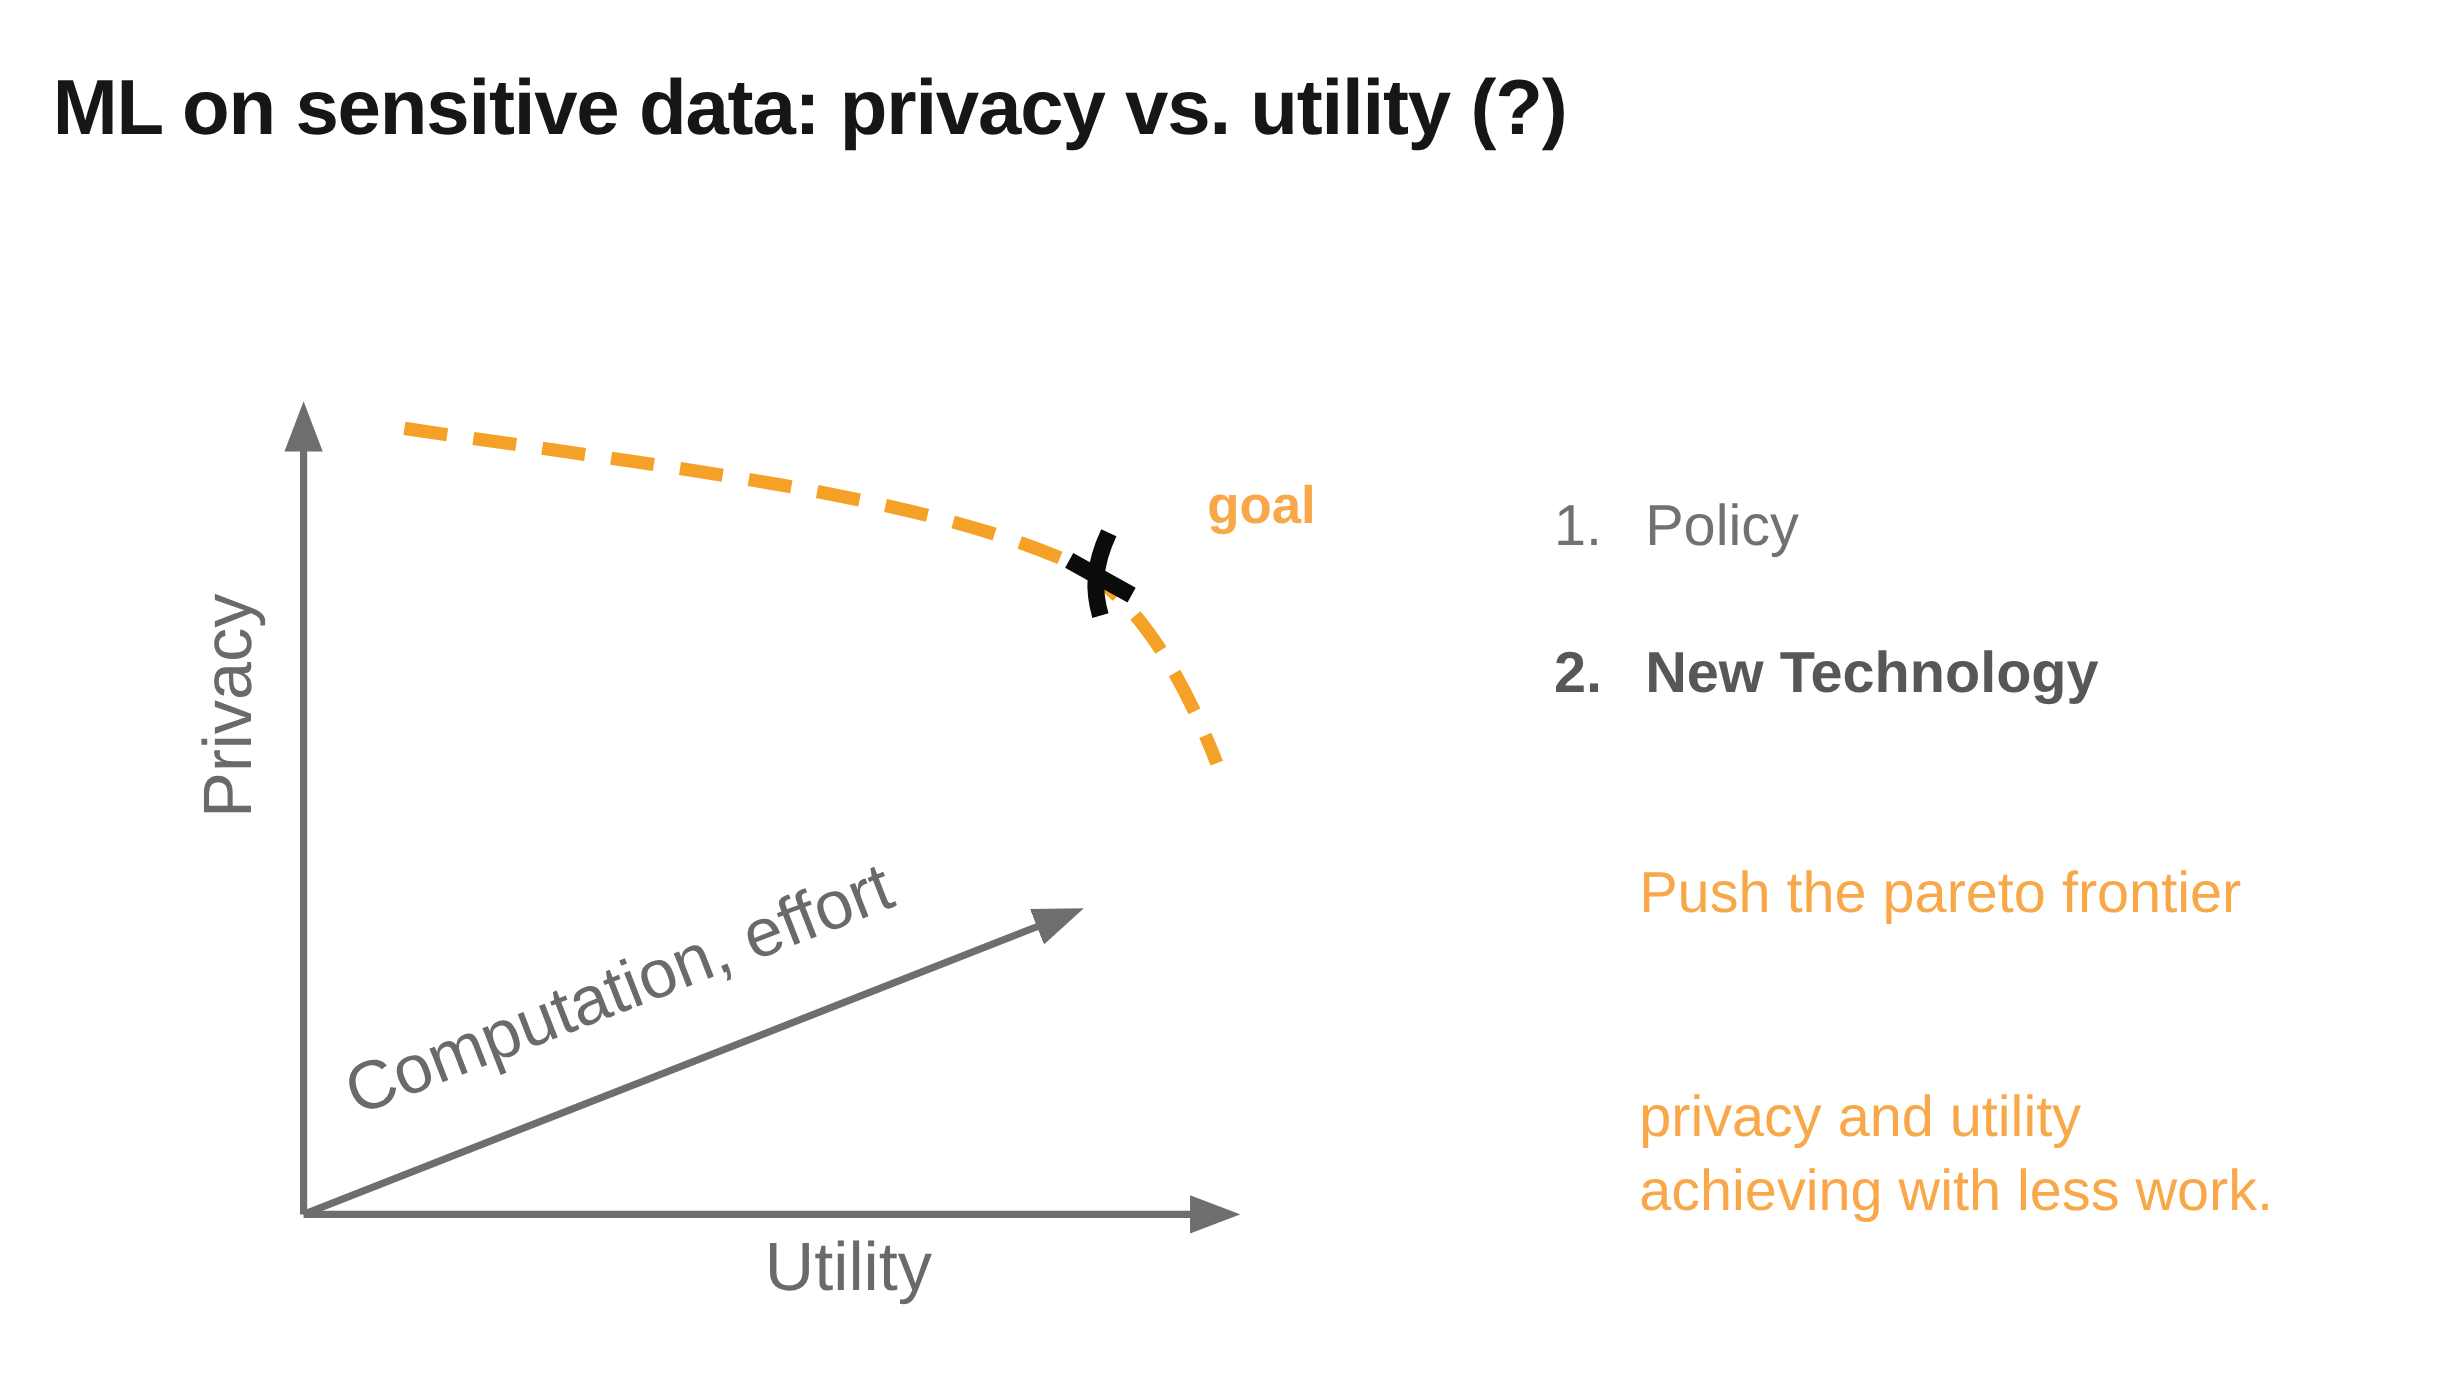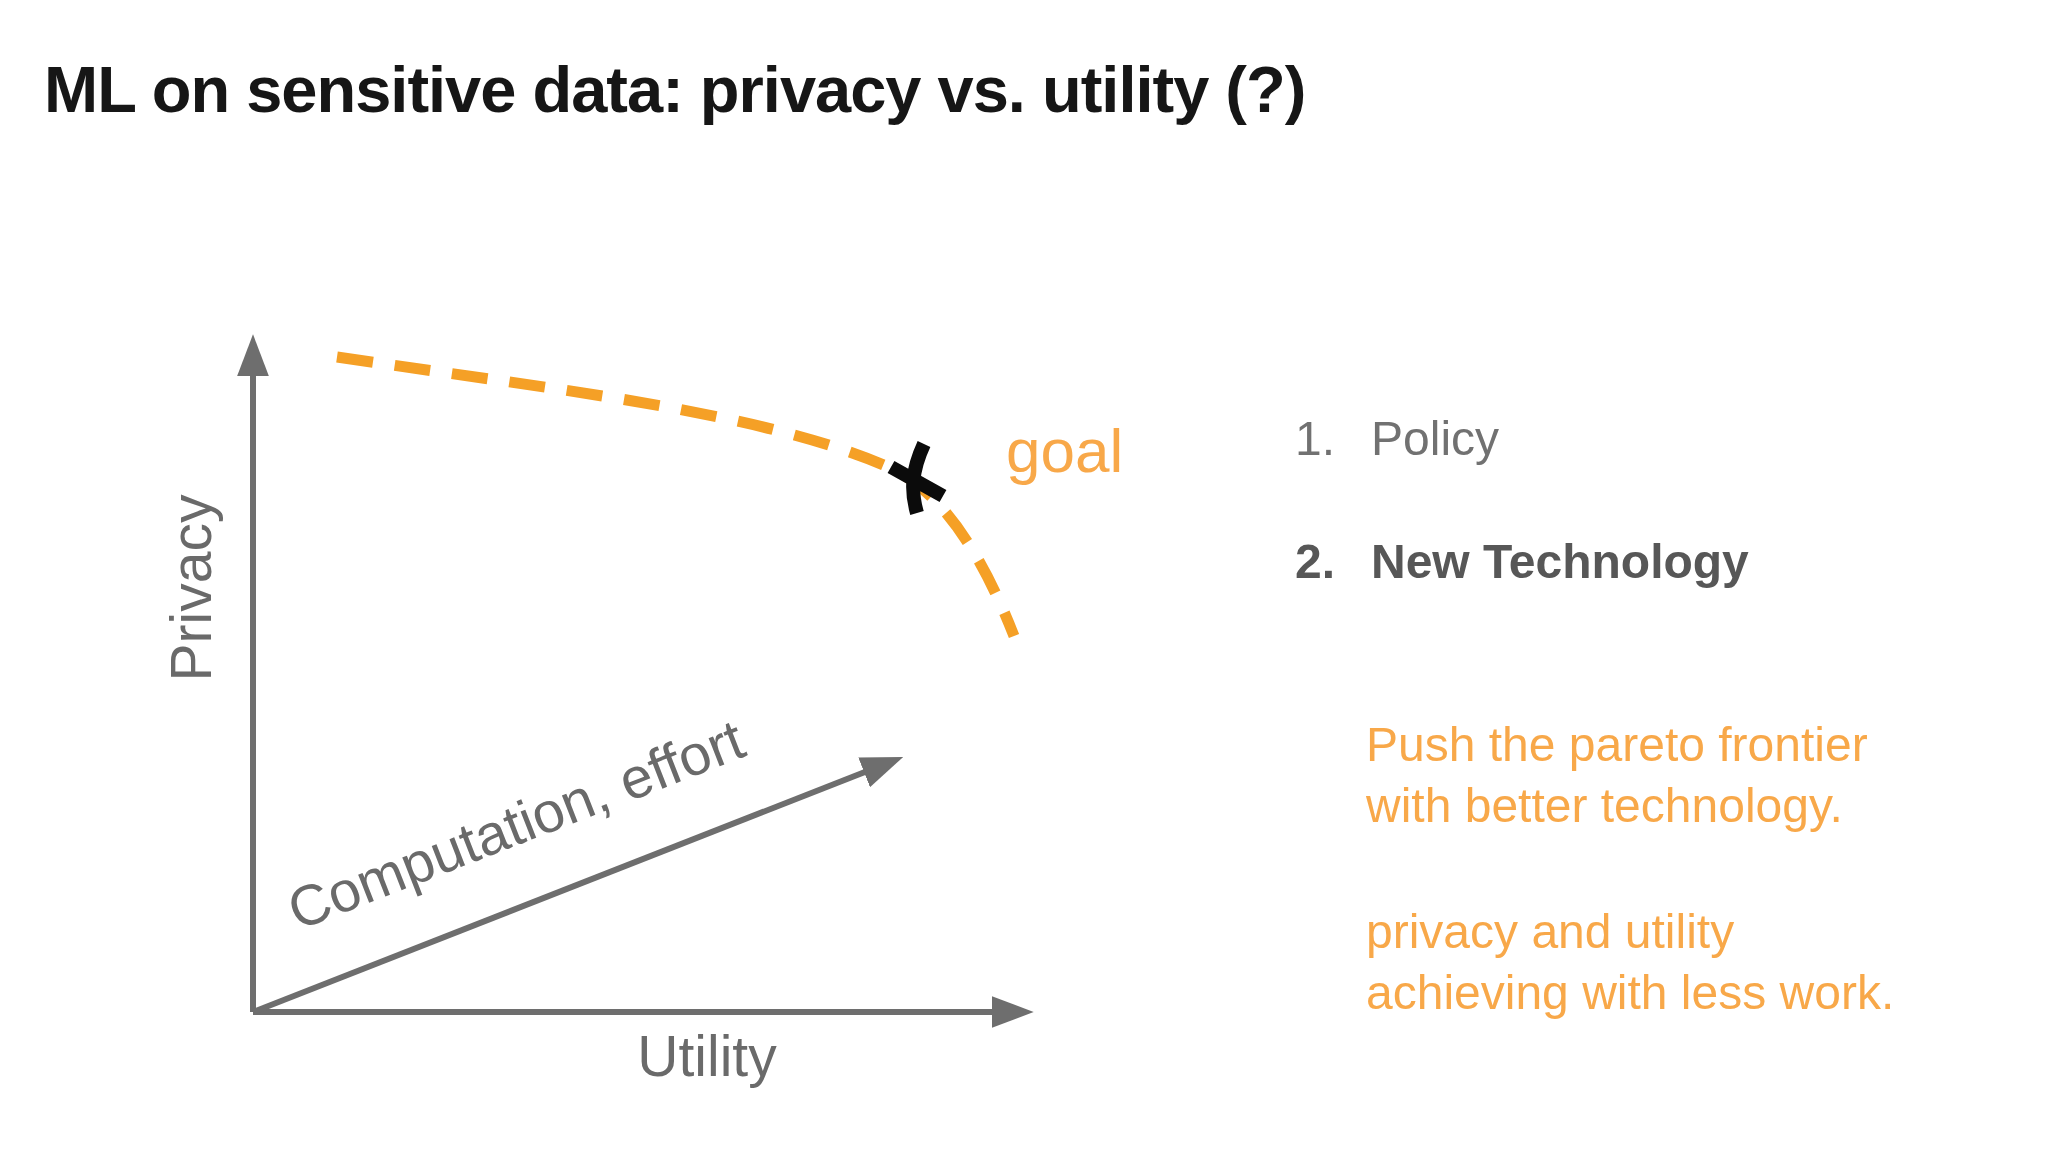--- a/index.html
+++ b/index.html
@@ -38,22 +38,22 @@
     position:absolute;color:var(--label-gray);
     font-size:57px;white-space:nowrap;line-height:1;
   }
   .y-label{left:191px;top:588px;transform:translate(-50%,-50%) rotate(-90deg);}
   .x-label{left:675px;top:1028px;transform:translateX(-50%);margin-left:32px;}
   .d-label{
     left:302px;top:882px;height:60px;
     transform:rotate(-21.3deg);transform-origin:0 100%;
   }
   .goal{
-    position:absolute;left:1006px;top:417px;
-    font-size:62px;font-weight:400;color:var(--orange-text);
+    position:absolute;left:1006px;top:398px;
+    font-size:44px;font-weight:700;color:var(--orange-text);
     line-height:1.1;white-space:nowrap;
   }
   .numlist{position:absolute;left:1291px;top:410px;font-size:48px;}
   .numlist .li{display:flex;margin-bottom:65px;line-height:1.2;}
   .numlist .num{width:44px;text-align:right;}
   .numlist .lab{margin-left:36px;white-space:nowrap;}
   .li.regular{color:var(--policy-gray);font-weight:400;}
   .li.bold{color:var(--newtech-gray);font-weight:700;}
   .note{
     position:absolute;left:1366px;
@@ -96,21 +96,20 @@
       <span class="lab">Policy</span>
     </div>
     <div class="li bold">
       <span class="num">2.</span>
       <span class="lab">New Technology</span>
     </div>
   </div>
 
   <div class="note note-p1">
     <div>Push the pareto frontier</div>
-    <div>with better technology.</div>
   </div>
 
   <div class="note note-p2">
     <div>privacy and utility</div>
     <div><span>achieving </span><b>with less work</b><span>.</span></div>
   </div>
 
 </div>
 
 </body></html>

